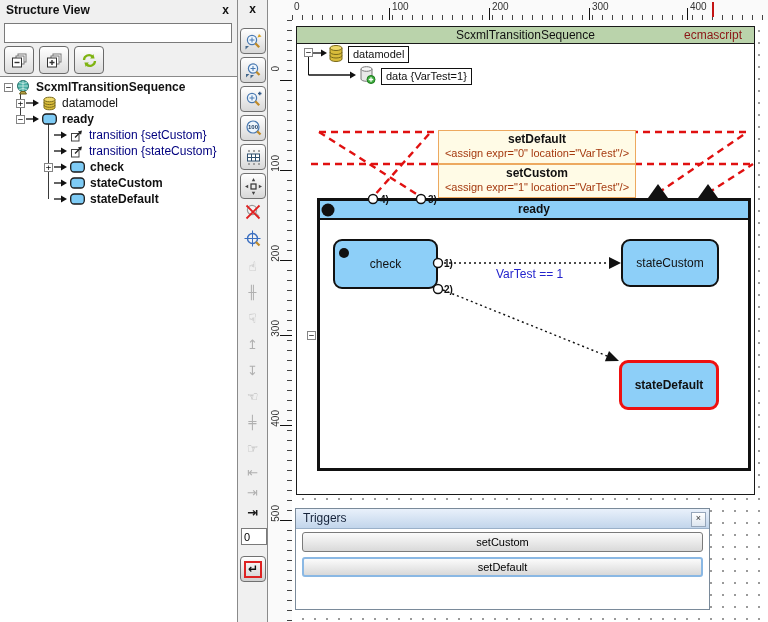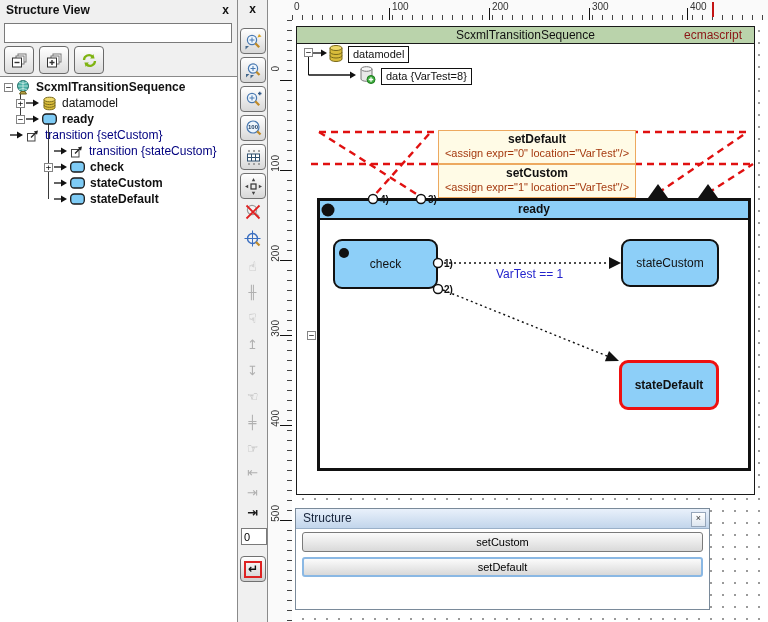--- a/index.html
+++ b/index.html
@@ -178,21 +178,21 @@
             <polygon points="7,1.5 7,8.5 13,5" fill="#111"></polygon>
           </svg>
         <span class="ticonw">
           <svg width="15" height="12">
               <rect x="0.7" y="1" width="13.6" height="10" rx="3.5" fill="#7ecbf5" stroke="#1a1a1a" stroke-width="1.3"></rect>
             </svg>
         </span>
         <span class="lbl b">ready</span>
       </div>
 
-      <div class="trow" style="top:50px;">
+      <div class="trow" style="top:50px;padding-left:44px;">
         <span class="sp9"></span>
         <svg class="tarrow" width="14" height="10">
           <path d="M0,5 h7" stroke="#222" stroke-width="1.4"></path>
             <polygon points="7,1.5 7,8.5 13,5" fill="#111"></polygon>
           </svg>
         <span class="ticonw">
           <svg width="14" height="13">
               <rect x="1.5" y="4.5" width="7.5" height="7.5" fill="#fff" stroke="#444"></rect>
           <path d="M5,8.5 L10,3.5" stroke="#222" stroke-width="1.3"></path>
               <polygon points="7.8,2.5 12,1.5 11,5.7" fill="#222"></polygon>
@@ -416,21 +416,21 @@
       <svg class="conn" style="left:11px;top:43px;" width="50" height="10">
         <path d="M0.5,5 h42" stroke="#111" stroke-width="1.3"></path>
           <polygon points="42,1.5 42,8.5 48,5" fill="#111"></polygon>
         </svg>
       <svg class="dicon" style="left:62px;top:38px;" width="17" height="20">
         <path d="M2,4 v10 a5.5,2.3 0 0 0 11,0 v-10" fill="#e8e8e8" stroke="#777"></path>
         <ellipse cx="7.5" cy="4" rx="5.5" ry="2.3" fill="#f8f8f8" stroke="#777"></ellipse>
         <circle cx="12" cy="14.5" r="4" fill="#3fae3f" stroke="#1d7a1d"></circle>
         <path d="M12,12.3 v4.4 M9.8,14.5 h4.4" stroke="#fff" stroke-width="1.3"></path>
         </svg>
-      <div class="nodebox" style="left:84px;top:41px;">data {VarTest=8}</div>
+      <div class="nodebox" style="left:84px;top:41px;">data {VarTest=1}</div>
 
       <div class="ready">
         <div class="rhead">ready</div>
 
         <div class="state" style="left:13px;top:38px;width:101px;height:46px;">
           <span>check</span>
         </div>
         <div class="state" style="left:301px;top:38px;width:94px;height:44px;">
           <span>stateCustom</span>
         </div>
@@ -478,21 +478,21 @@
         <polygon points="312,230 312,242 324,236" fill="#111"></polygon>
         <text x="199" y="251" font-size="12" fill="#2323cc">VarTest == 1</text>
 
         <path d="M146,263 L310,329" stroke="#111" stroke-width="1.4" stroke-dasharray="2 3" fill="none"></path>
         <polygon points="322,334 307.9,334.2 312,324" fill="#111"></polygon>
       </svg>
     </div>
 
     <div class="trigpanel">
       <div class="trighead">
-        <span>Structure</span>
+        <span>Triggers</span>
         <div class="trigclose">×</div>
       </div>
       <div class="trigbody">
         <button class="trigbtn">setCustom</button>
         <button class="trigbtn focused">setDefault</button>
       </div>
     </div>
   </div>
 
 </div>

